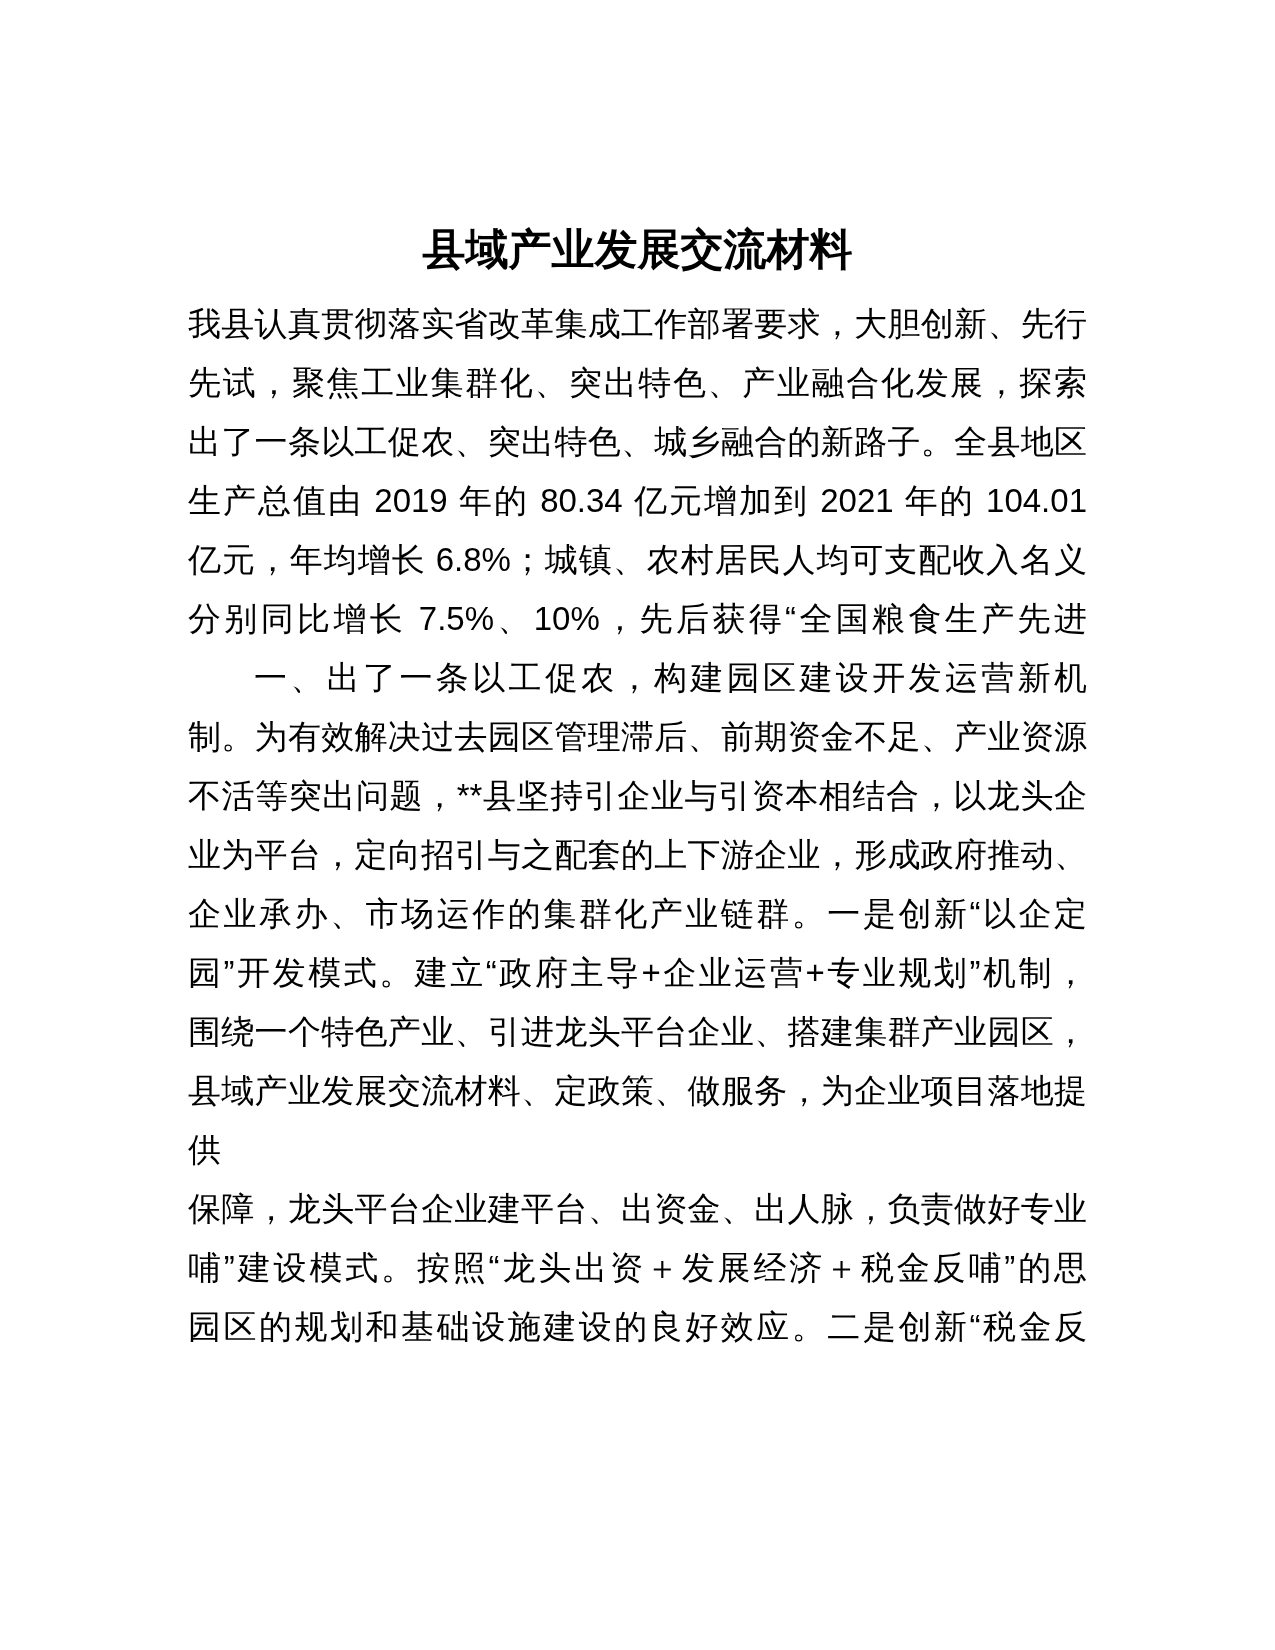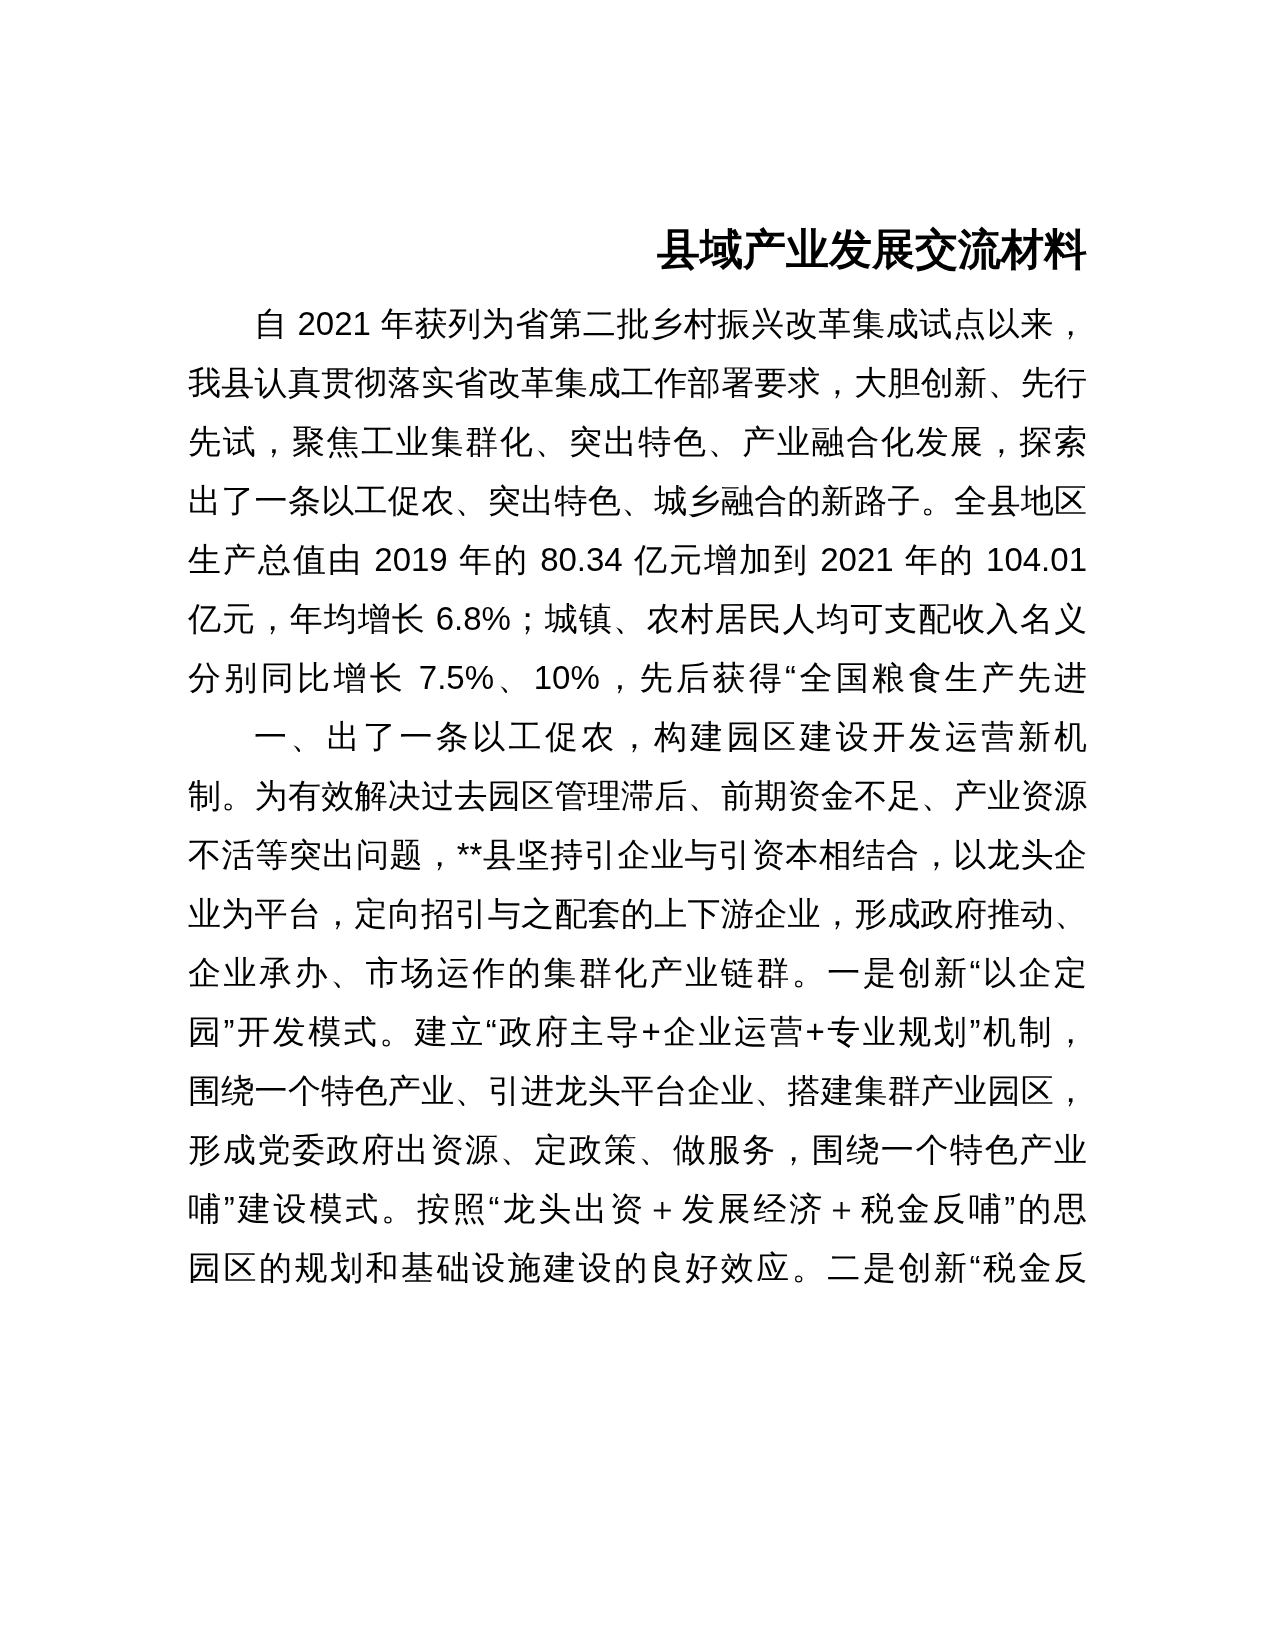--- a/index.html
+++ b/index.html
@@ -18,21 +18,21 @@
     color: #000000;
   }
   .content {
     padding: 224px 188px 0 188px;
   }
   .title {
     margin: 0 0 20px 0;
     font-size: 43px;
     line-height: 50px;
     font-weight: 700;
-    text-align: right;
+    text-align: center;
     letter-spacing: 0;
   }
   .para {
     margin: 0;
   }
   .line {
     font-size: 33px;
     line-height: 59px;
     text-align: justify;
     text-align-last: justify;
@@ -47,36 +47,36 @@
 </style>
 </head>
 <body>
 
 <div class="page">
   <div class="content">
 
     <h1 class="title">县域产业发展交流材料</h1>
 
     <div class="para">
-      <div class="line indent">自 2021 年获列为省第二批乡村振兴改革集成试点以来，</div>
       <div class="line">我县认真贯彻落实省改革集成工作部署要求，大胆创新、先行</div>
       <div class="line">先试，聚焦工业集群化、突出特色、产业融合化发展，探索</div>
       <div class="line">出了一条以工促农、突出特色、城乡融合的新路子。全县地区</div>
       <div class="line">生产总值由 2019 年的 80.34 亿元增加到 2021 年的 104.01</div>
       <div class="line">亿元，年均增长 6.8%；城镇、农村居民人均可支配收入名义</div>
       <div class="line">分别同比增长 7.5%、10%，先后获得“全国粮食生产先进</div>
     </div>
 
     <div class="para">
       <div class="line indent">一、出了一条以工促农，构建园区建设开发运营新机</div>
       <div class="line">制。为有效解决过去园区管理滞后、前期资金不足、产业资源</div>
       <div class="line">不活等突出问题，**县坚持引企业与引资本相结合，以龙头企</div>
       <div class="line">业为平台，定向招引与之配套的上下游企业，形成政府推动、</div>
       <div class="line">企业承办、市场运作的集群化产业链群。一是创新“以企定</div>
       <div class="line">园”开发模式。建立“政府主导+企业运营+专业规划”机制，</div>
       <div class="line">围绕一个特色产业、引进龙头平台企业、搭建集群产业园区，</div>
-      <div class="line">形成党委政府出资源、定政策、做服务，围绕一个特色产业</div>
+      <div class="line">县域产业发展交流材料、定政策、做服务，为企业项目落地提供</div>
+      <div class="line">保障，龙头平台企业建平台、出资金、出人脉，负责做好专业</div>
       <div class="line">哺”建设模式。按照“龙头出资＋发展经济＋税金反哺”的思</div>
       <div class="line">园区的规划和基础设施建设的良好效应。二是创新“税金反</div>
     </div>
 
   </div>
 </div>
 
 </body></html>

